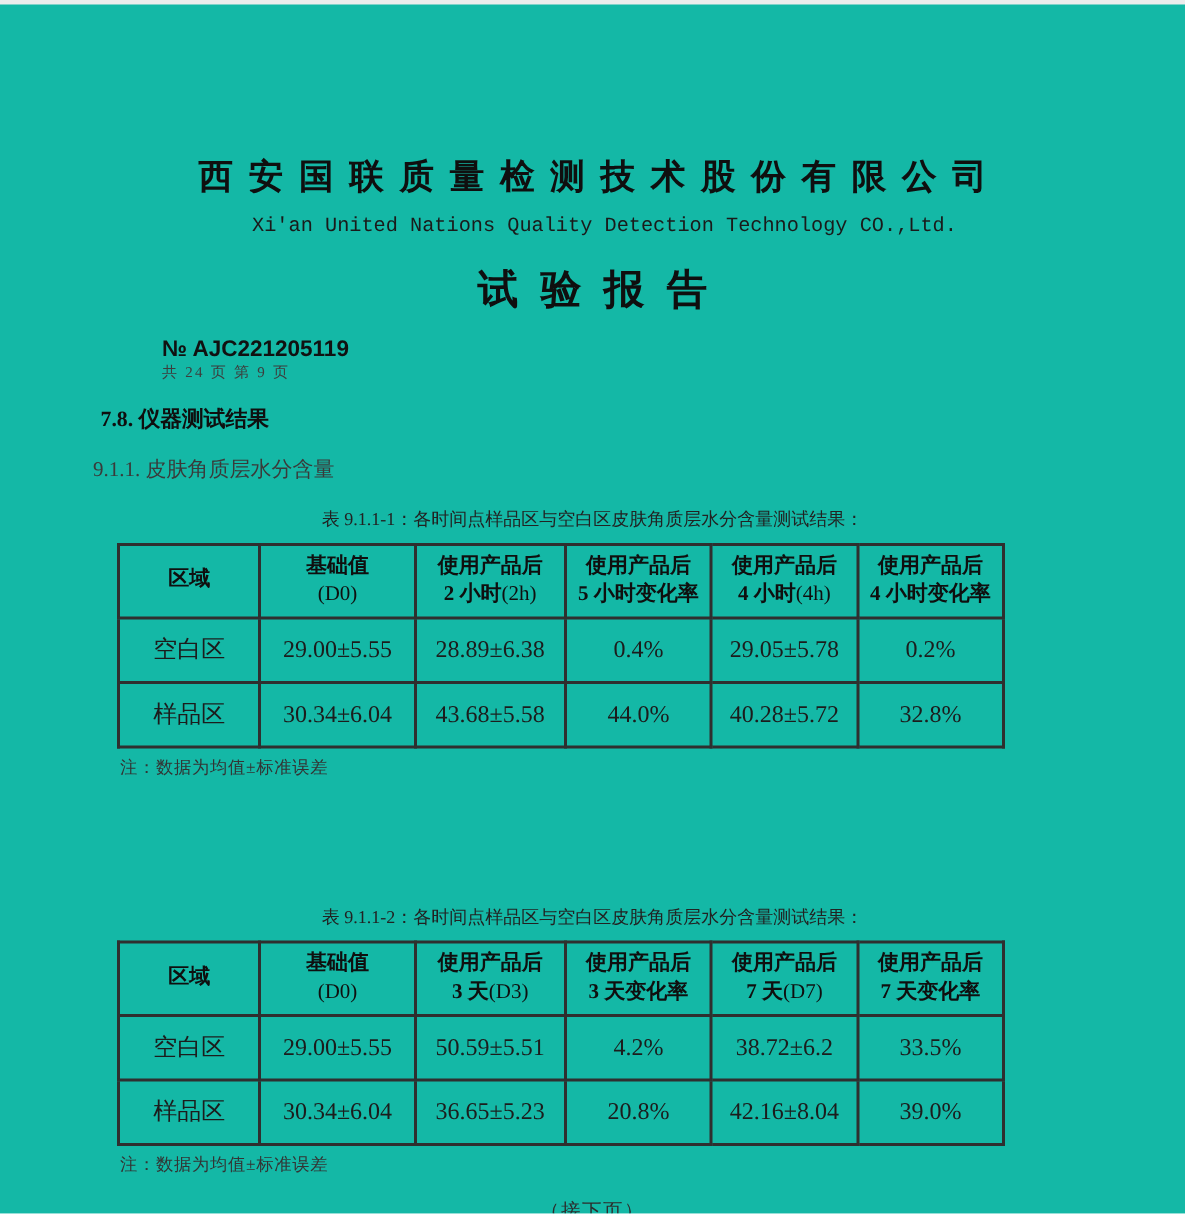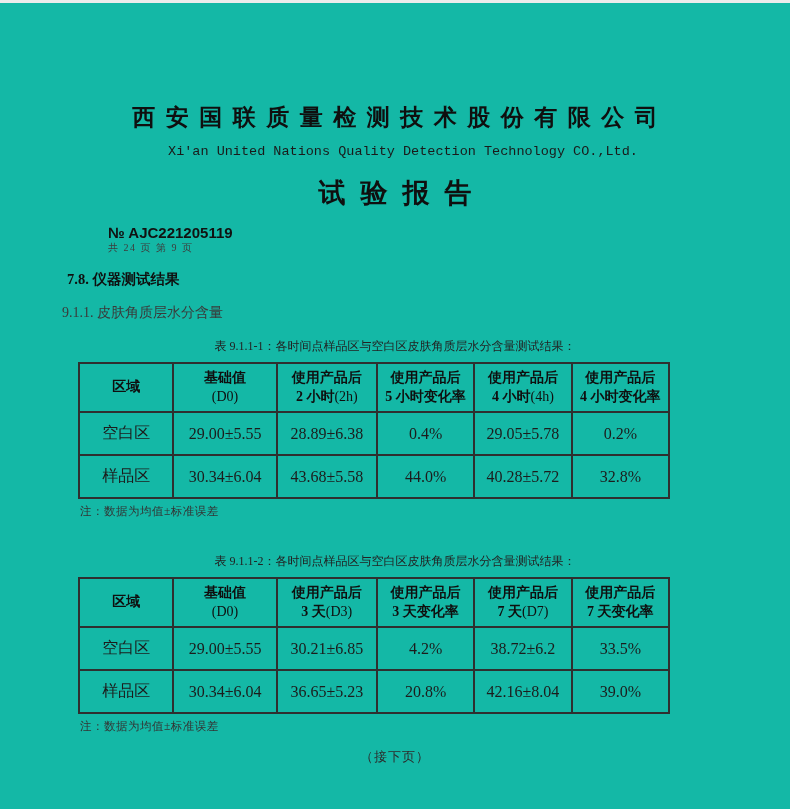--- a/index.html
+++ b/index.html
@@ -83,21 +83,21 @@
     font-weight: normal;
     color: #3a3a3a;
   }
   .table-caption {
     margin-top: 16px;
     text-align: center;
     font-size: 12px;
     color: #222;
   }
   .table-caption.second {
-    margin-top: 34px;
+    margin-top: 84px;
   }
   table.report-table {
     width: 592px;
     margin: 7px 0 0 78px;
     border-collapse: collapse;
     table-layout: fixed;
     border: 2px solid #2f2f2f;
   }
   table.report-table th,
   table.report-table td {
@@ -246,21 +246,21 @@
           <th>
             <div>使用产品后</div>
             <div>7 天变化率</div>
           </th>
         </tr>
       </thead>
     <tbody>
         <tr>
           <td>空白区</td>
           <td>29.00±5.55</td>
-          <td>30.21±6.85</td>
+          <td>50.59±5.51</td>
           <td>4.2%</td>
           <td>38.72±6.2</td>
           <td>33.5%</td>
         </tr>
         <tr>
           <td>样品区</td>
           <td>30.34±6.04</td>
           <td>36.65±5.23</td>
           <td>20.8%</td>
           <td>42.16±8.04</td>

